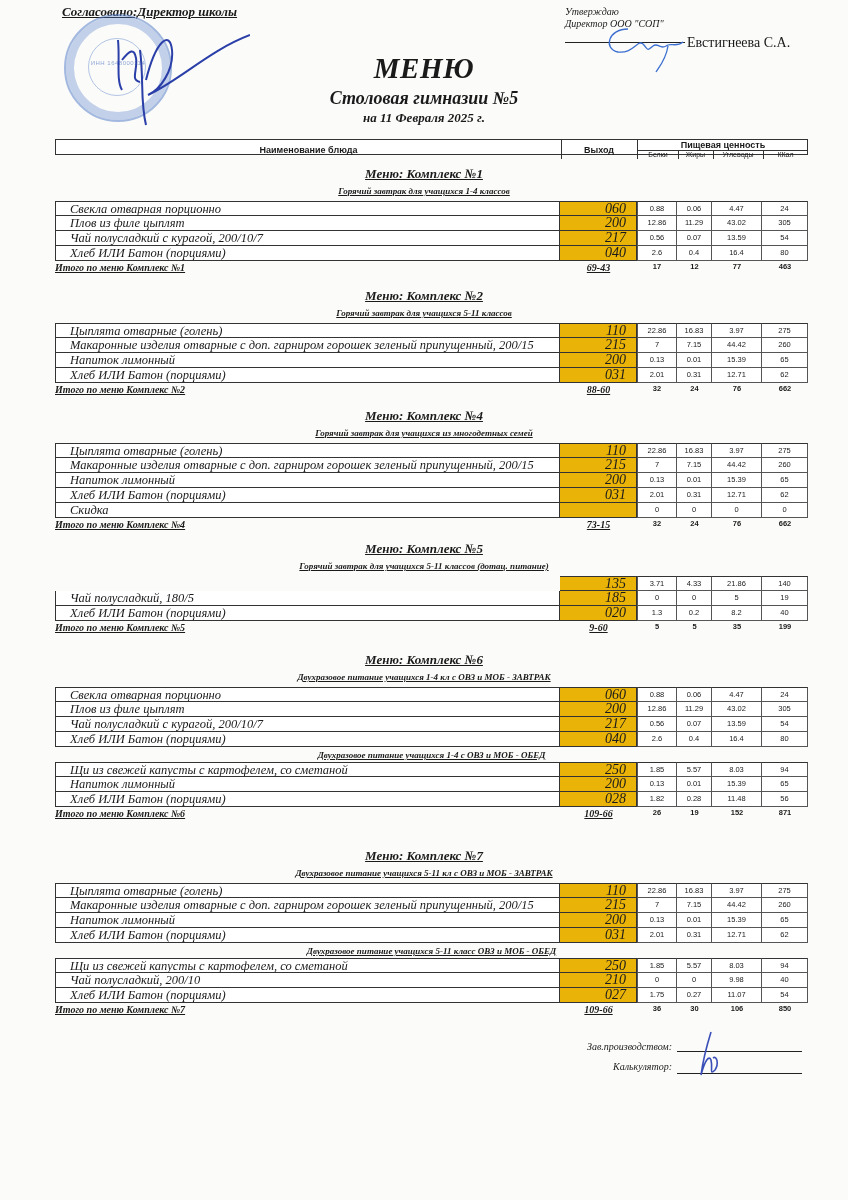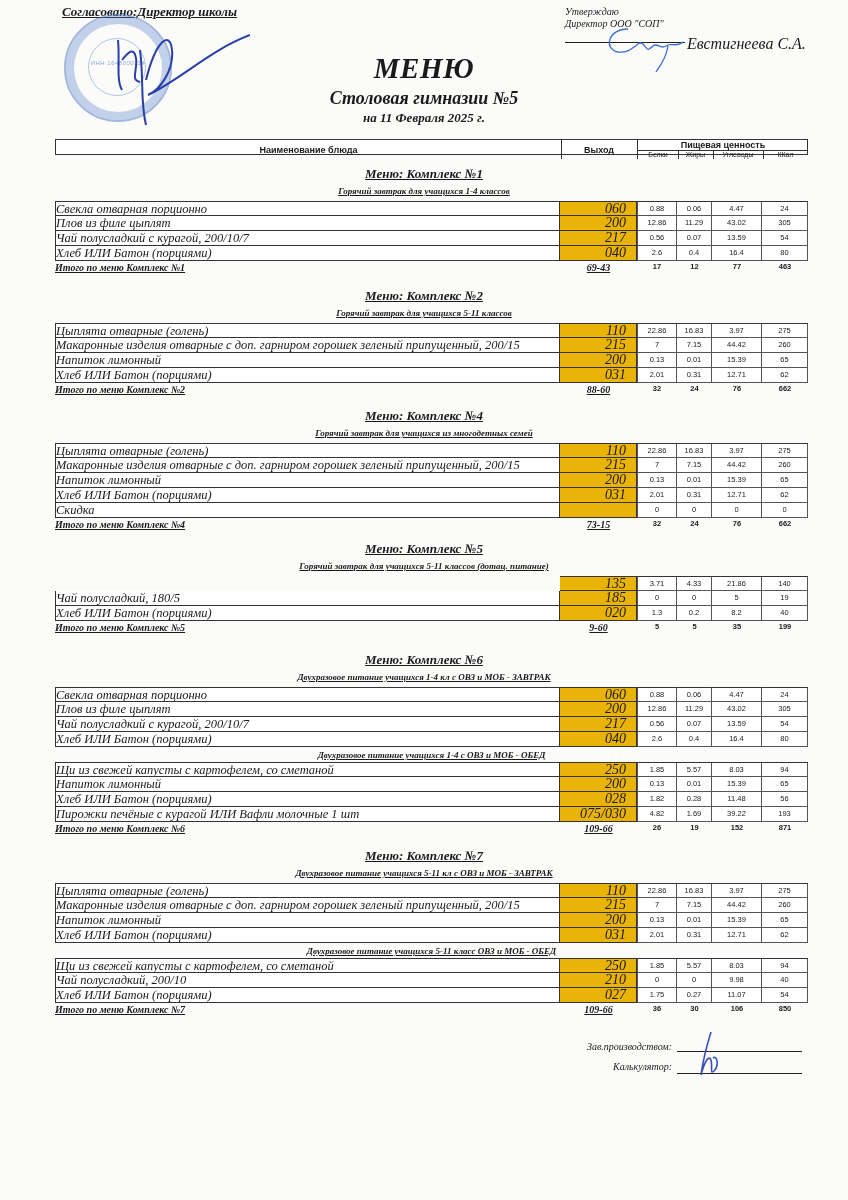--- a/index.html
+++ b/index.html
@@ -26,21 +26,21 @@
   .stamp-text {
     position: absolute; left: 8px; top: 44px; width: 88px; text-align: center;
     font-family: "Liberation Sans", sans-serif; font-size: 6px; color: rgba(70,110,190,0.6);
     letter-spacing: 0.5px;
   }
   .sig-left { left: 100px; top: 20px; }
   .approve-right { left: 565px; top: 6px; font-size: 10px; font-style: italic; line-height: 12px; }
   .approve-line {
     left: 565px; top: 42px; width: 120px; border-top: 1px solid #222;
   }
-  .approve-name { left: 687px; top: 35px; font-size: 16px; font-style: italic; }
+  .approve-name { left: 687px; top: 35px; font-size: 14px; }
   .sig-right { left: 598px; top: 24px; }
   .title {
     left: 0; width: 848px; top: 52px; text-align: center;
     font-size: 29px; font-weight: bold; font-style: italic; letter-spacing: 0.5px;
   }
   .subtitle {
     left: 0; width: 848px; top: 88px; text-align: center;
     font-size: 18px; font-weight: bold; font-style: italic;
   }
   .date {
@@ -83,21 +83,21 @@
   }
   .sec-sub {
     left: 0; width: 848px; text-align: center; font-size: 9px;
     font-style: italic; font-weight: bold; text-decoration: underline;
   }
   .rows { left: 55px; width: 753px; }
   .row { position: relative; height: 15px; }
   .row .name {
     position: absolute; left: 0; top: 0; width: 505px; height: 15px; box-sizing: border-box;
     border: 1px solid #333; border-top: none; background: #fff;
-    font-size: 12.5px; font-style: italic; line-height: 14px; padding-left: 0; white-space: nowrap; overflow: hidden;
+    font-size: 12.5px; font-style: italic; line-height: 14px; padding-left: 14px; white-space: nowrap; overflow: hidden;
   }
   .row .out {
     position: absolute; left: 505px; top: 0; width: 77px; height: 15px; box-sizing: border-box;
     border: 1px solid #333; border-left: none; border-top: none; background: #eab308;
     font-size: 14px; font-style: italic; line-height: 14px; text-align: right; padding-right: 10px;
   }
   .row .n {
     position: absolute; top: 0; height: 15px; box-sizing: border-box; background: #fff;
     border: 1px solid #555; border-left: none; border-top: none;
     font-family: "Liberation Sans", sans-serif; font-size: 7.5px; line-height: 14px; text-align: center;
@@ -401,28 +401,20 @@
         <div class="n k">65</div>
       </div>
       <div class="row">
         <div class="name">Хлеб ИЛИ Батон (порциями)</div>
         <div class="out">028</div>
         <div class="n b">1.82</div>
         <div class="n f">0.28</div>
         <div class="n c">11.48</div>
         <div class="n k">56</div>
       </div>
-      <div class="row">
-        <div class="name">Пирожки печёные с курагой ИЛИ Вафли молочные 1 шт</div>
-        <div class="out">075/030</div>
-        <div class="n b">4.82</div>
-        <div class="n f">1.69</div>
-        <div class="n c">39.22</div>
-        <div class="n k">193</div>
-      </div>
       <div class="total">
         <div class="name">Итого по меню Комплекс №6</div>
         <div class="out">109-66</div>
         <div class="n b">26</div>
         <div class="n f">19</div>
         <div class="n c">152</div>
         <div class="n k">871</div>
       </div>
     </div>
     <div class="abs sec-title" style="top: 848px;">Меню: Комплекс №7</div>

